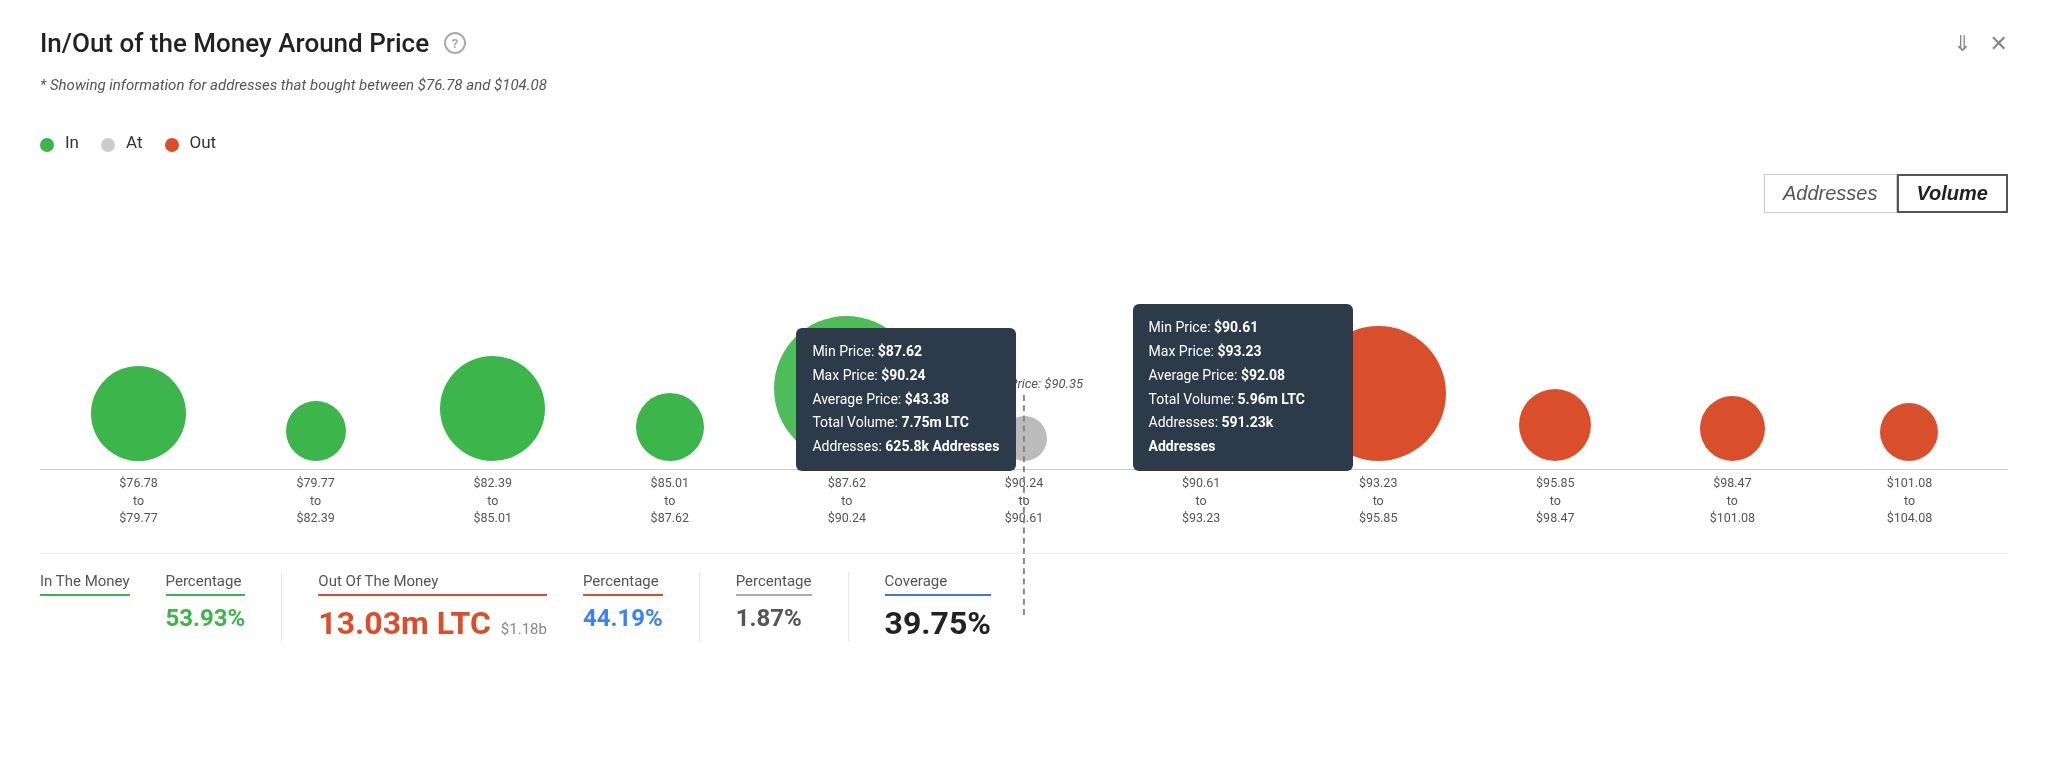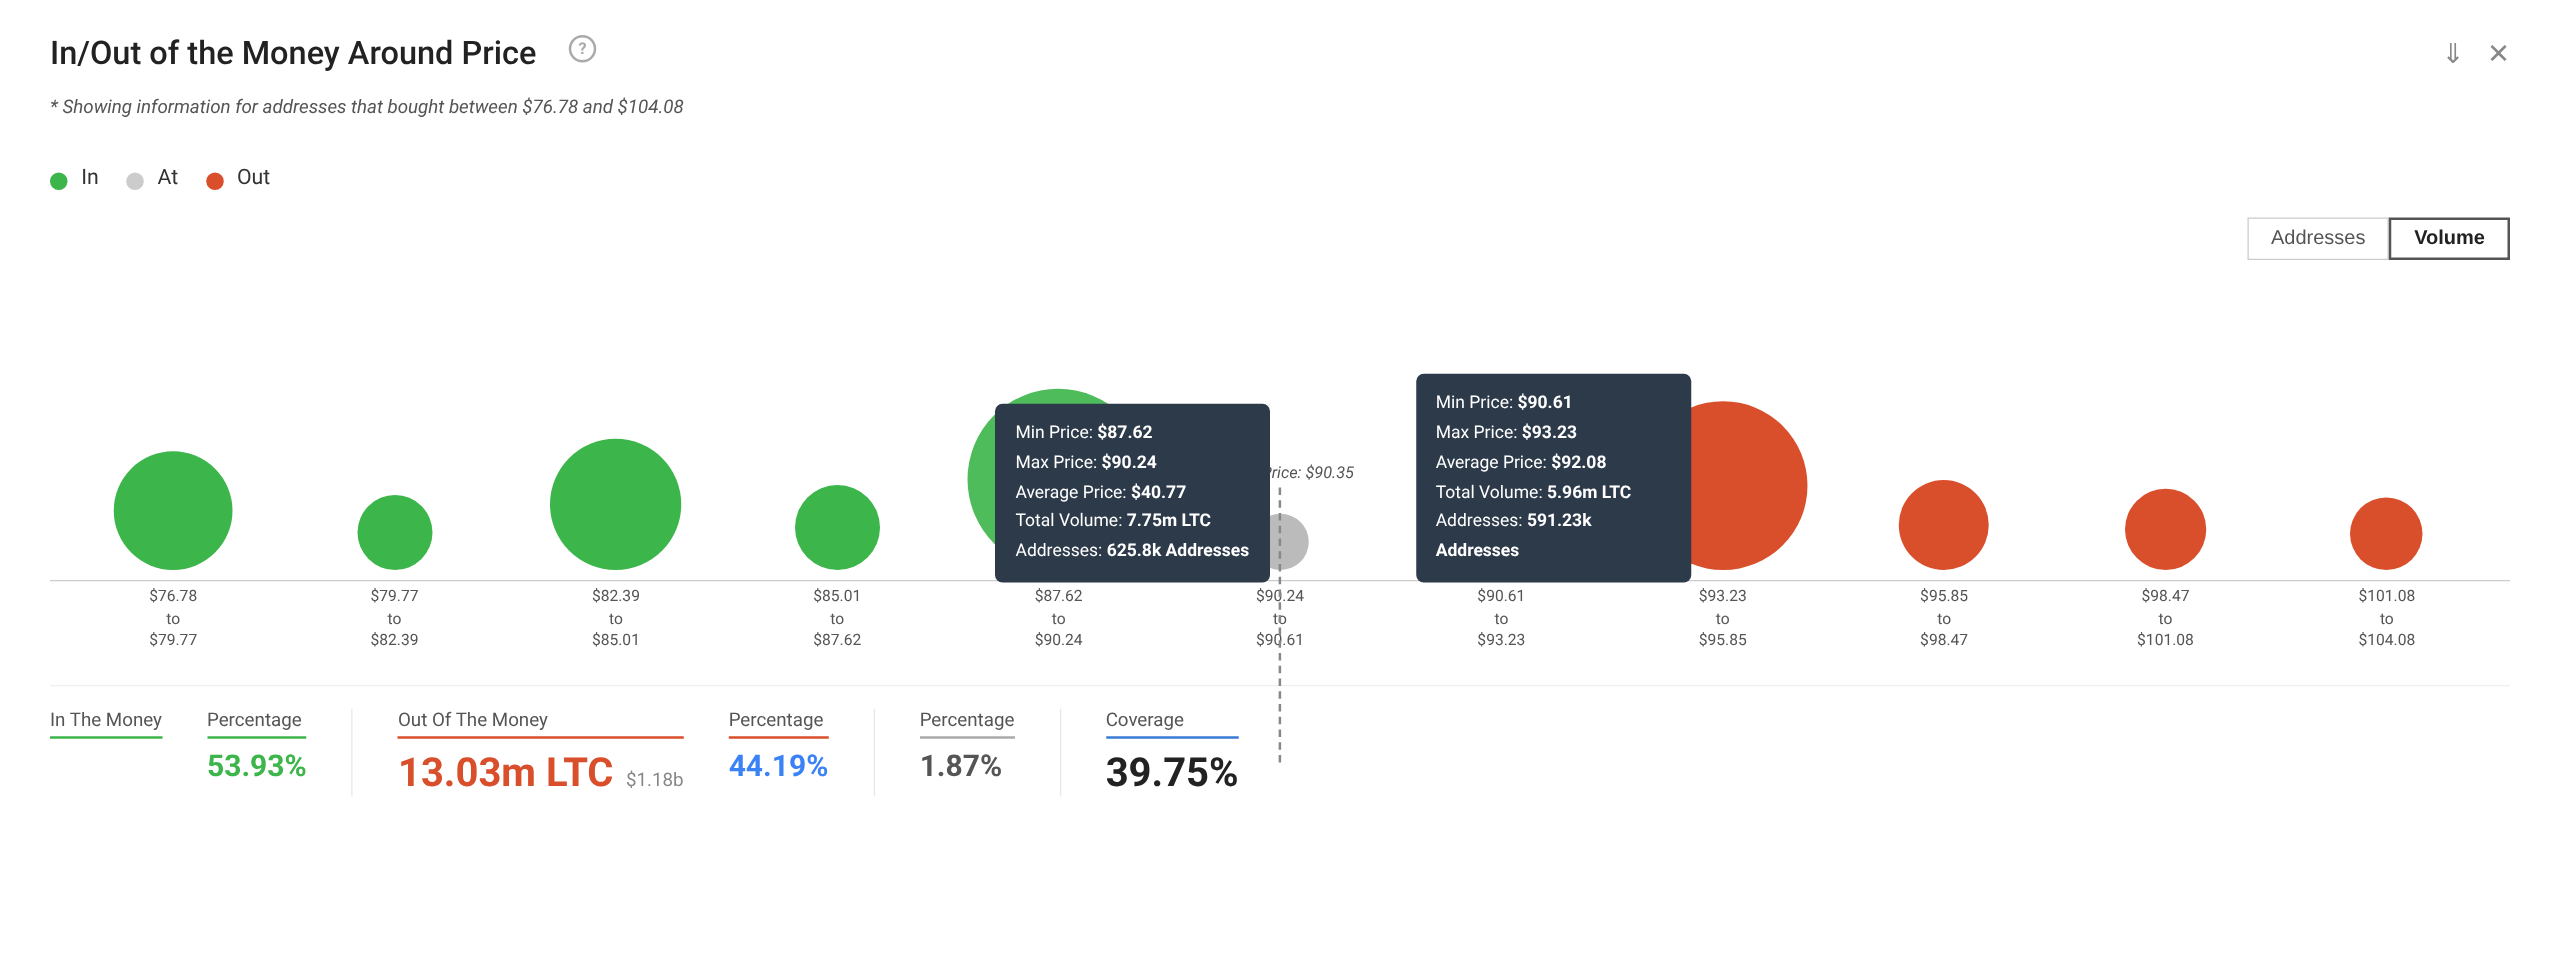--- a/index.html
+++ b/index.html
@@ -18,22 +18,22 @@
       position: relative;
     }
     .header {
       display: flex;
       align-items: center;
       justify-content: space-between;
       margin-bottom: 18px;
     }
     .header-left {
       display: flex;
-      align-items: flex-start;
-      gap: 26px;
+      align-items: center;
+      gap: 15px;
     }
     .title {
       font-size: 26px;
       font-weight: 500;
       color: #222;
     }
     .help-icon {
       width: 22px;
       height: 22px;
       border: 2px solid #aaa;
@@ -85,25 +85,26 @@
     .legend-dot.red { background: #d94f2b; }
 
     .chart-controls {
       display: flex;
       justify-content: flex-end;
       gap: 0;
       margin-bottom: 8px;
     }
     .ctrl-btn {
       padding: 6px 18px;
-      font-size: 16px;
+      font-size: 20px;
       border: 1px solid #ccc;
       background: #fff;
       cursor: pointer;
       color: #555;
+      font-style: italic;
     }
     .ctrl-btn.active {
       background: #fff;
       border: 2px solid #555;
       font-weight: 600;
       color: #222;
     }
 
     .chart-area {
       position: relative;
@@ -273,21 +274,21 @@
         <div class="bubble-col">
           <div class="bubble green" style="width:68px;height:68px;"></div>
         </div>
 
         <div class="bubble-col" style="position:relative;">
           <div class="bubble green" style="width:145px;height:145px; opacity:0.9;"></div>
 
           <div class="tooltip" style="bottom: -10px; left: 60px; transform: translateX(-10%);">
             <div>Min Price: <b>$87.62</b></div>
             <div>Max Price: <b>$90.24</b></div>
-            <div>Average Price: <b>$40.77</b></div>
+            <div>Average Price: <b>$43.38</b></div>
             <div>Total Volume: <b>7.75m LTC</b></div>
             <div>Addresses: <b>625.8k Addresses</b></div>
           </div>
         </div>
 
         <div class="bubble-col" style="position:relative;">
           <div class="bubble gray" style="width:45px;height:45px;"></div>
 
           <div style="position:absolute; top:-40px; left:50%; transform:translateX(-50%); display:flex; flex-direction:column; align-items:center;">
             <span style="font-size:13px; color:#555; font-style:italic; white-space:nowrap;">Current Price: $90.35</span>

